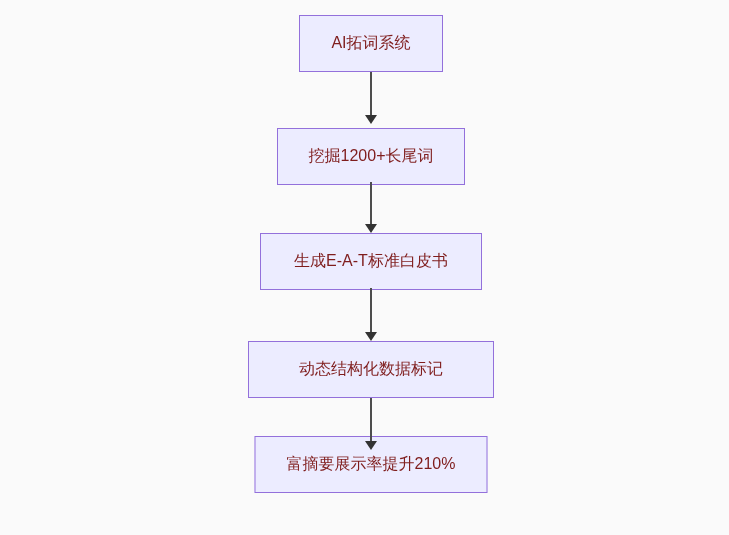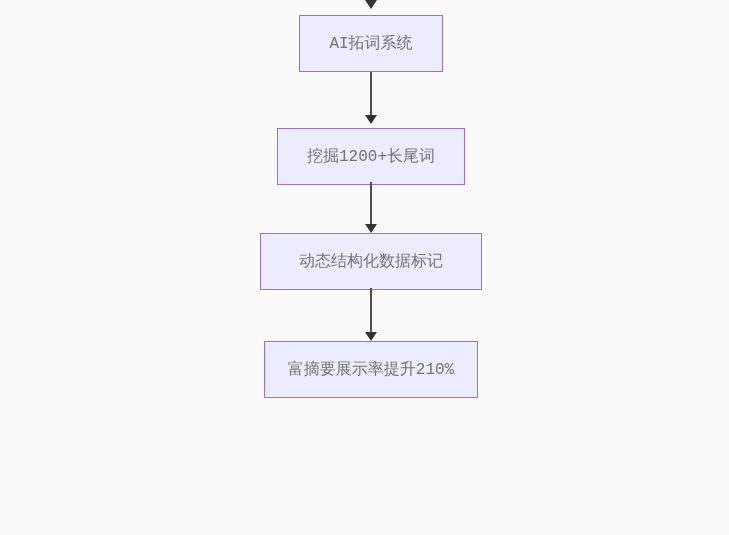--- a/index.html
+++ b/index.html
@@ -19,34 +19,33 @@
     height: 535px;
   }
   .node {
     position: absolute;
     left: 371px;
     transform: translateX(-50%);
     box-sizing: border-box;
     height: 57px;
     background: #ECECFF;
     border: 1px solid #9370DB;
-    color: #737373;
+    color: #7f1d1d;
     font-size: 16px;
     display: flex;
     align-items: center;
     justify-content: center;
     text-align: center;
     white-space: nowrap;
-    font-family: Liberation Mono, monospace;
   }
   .node:nth-of-type(1) { top: 15px;  width: 144px; }
   .node:nth-of-type(2) { top: 128px; width: 188px; }
   .node:nth-of-type(3) { top: 233px; width: 222px; }
-  .node:nth-of-type(4) { top: 341px; width: 214px; }
-  .node:nth-of-type(5) { top: 458px; width: 233px; }
+  .node:nth-of-type(4) { top: 341px; width: 246px; }
+  .node:nth-of-type(5) { top: 436px; width: 233px; }
 
   .edge {
     position: absolute;
     left: 371px;
     transform: translateX(-50%);
     width: 2px;
     background: #4d4d4d;
   }
   .edge::after {
     content: "";
@@ -69,20 +68,23 @@
 <body>
 
 <div class="canvas">
   <div class="node">
     <span>AI拓词系统</span>
   </div>
   <div class="node">
     <span>挖掘1200+长尾词</span>
   </div>
   <div class="node">
+    <span>生成E-A-T标准白皮书</span>
+  </div>
+  <div class="node">
     <span>动态结构化数据标记</span>
   </div>
   <div class="node">
     <span>富摘要展示率提升210%</span>
   </div>
 
   <div class="edge"></div>
   <div class="edge"></div>
   <div class="edge"></div>
   <div class="edge"></div>

